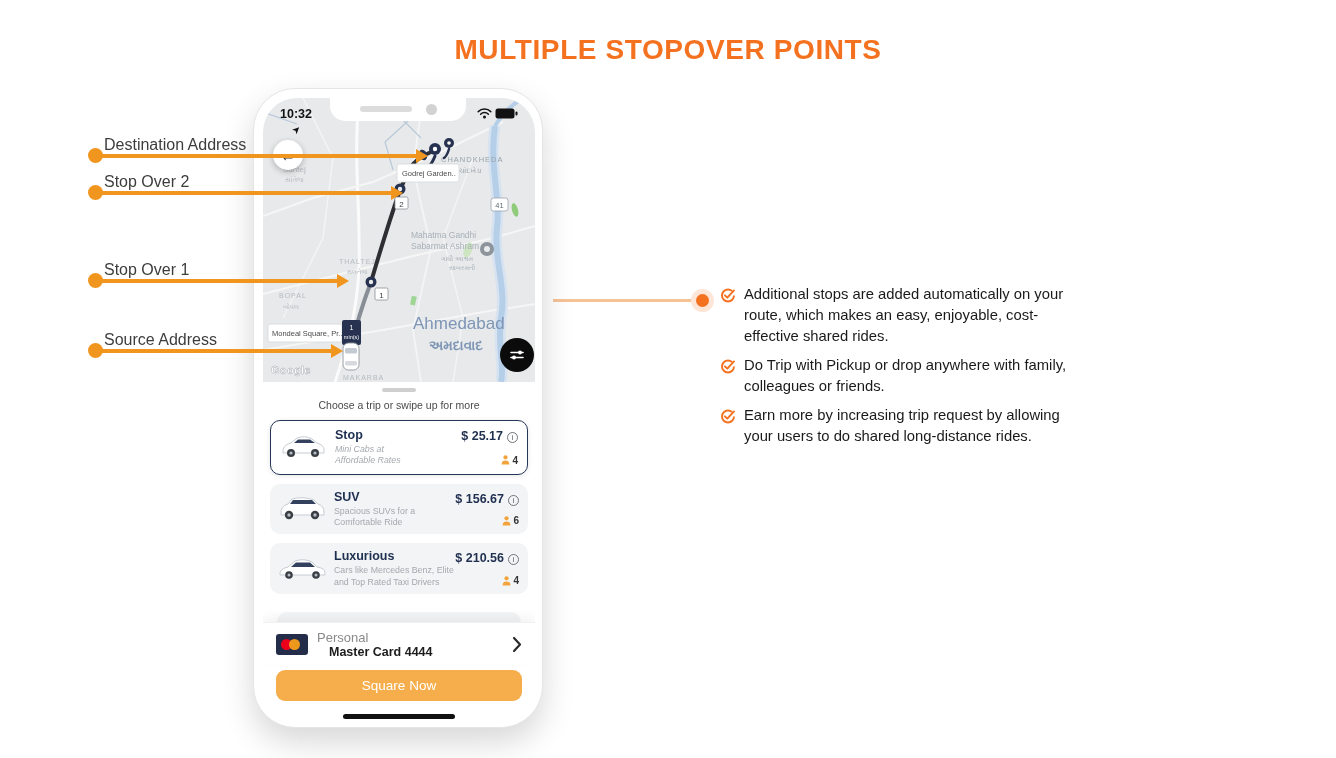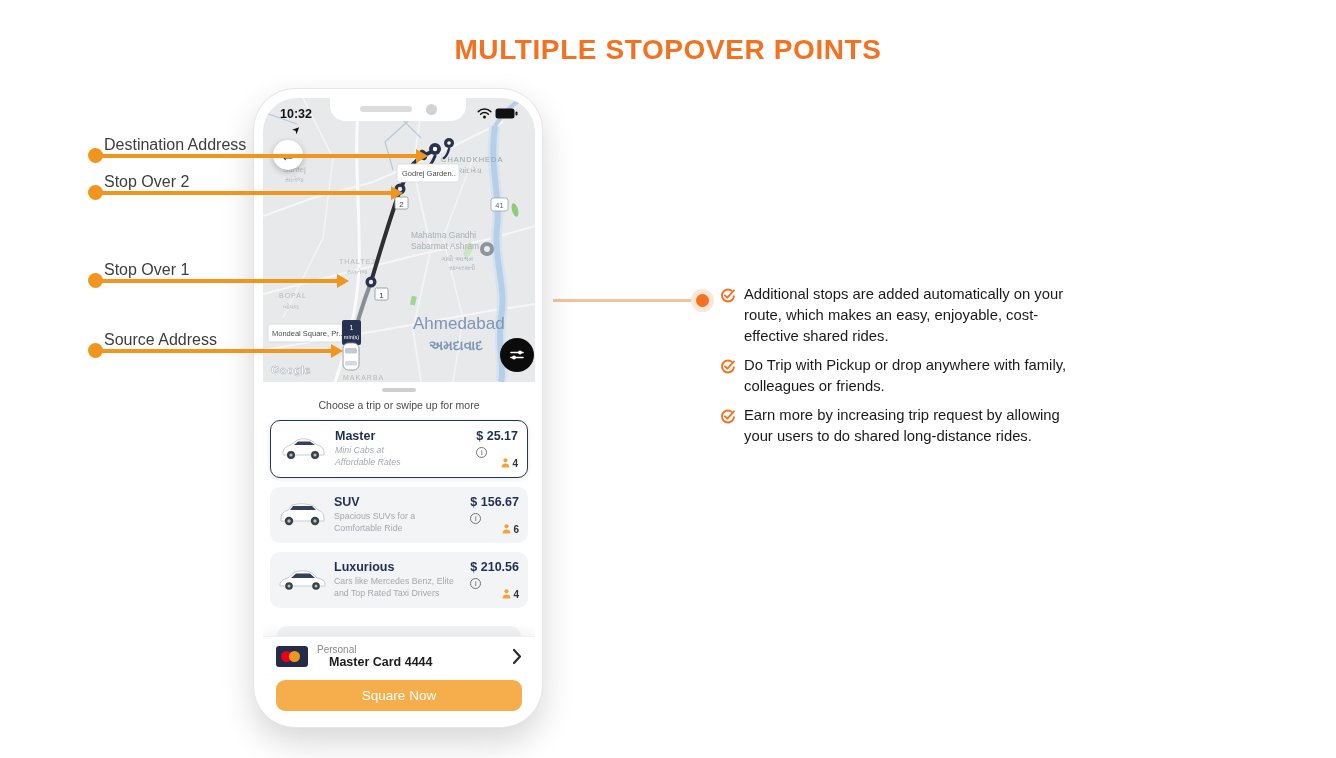--- a/index.html
+++ b/index.html
@@ -61,35 +61,35 @@
   .ride { border-radius:10px; padding:6px 9px 6px 6px; display:flex; align-items:center; min-height:43px;
           background:#F3F4F6; }
   .ride.selected { background:#fff; border:1.6px solid #243757; box-shadow:0 1px 5px rgba(0,0,0,0.10); min-height:55px; }
   .ride-car { width:52px; height:30px; flex-shrink:0; }
   .ride-info { flex:1; padding-left:6px; }
   .ride-name { font-size:12.5px; font-weight:bold; color:#1F2F50; margin-bottom:2px; }
   .ride-desc { font-size:8.8px; color:#A4A8AD; line-height:1.3; }
   .w75 { max-width:78px;font-style:italic; } .w95 { max-width:96px; } .w135 { max-width:136px; }
   .ride-right { display:flex; flex-direction:column; align-items:flex-end; justify-content:space-between;
                 align-self:stretch; padding:2px 0; }
-  .price-row { display:flex; align-items:flex-start; gap:4px;flex-direction:column; }
+  .price-row { display:flex; align-items:flex-end; gap:4px; }
   .price { font-size:12.5px; font-weight:bold; color:#1F2F50; }
   .info-icon { width:11px; height:11px; border:1px solid #70757a; border-radius:50%; color:#555;
                font-size:7.5px; display:flex; align-items:center; justify-content:center; }
   .info-icon::after { content:"i"; }
   .seats-row { display:flex; align-items:center; gap:2px; font-size:10px; font-weight:bold; color:#333; }
   .ride-partial { height:10px; border-radius:10px 10px 0 0; background:#F3F4F6; margin:9px 7px 0; }
 
   .payment { background:#fff; border-top:1px solid #f1f1f1; box-shadow:0 -5px 10px rgba(0,0,0,0.05);
              display:flex; align-items:center; padding:7px 13px 5px; position:relative; z-index:2; }
   .mc-icon { width:32px; height:21px; border-radius:3px; background:#232C49; position:relative; margin-right:9px; flex-shrink:0; }
   .mc-icon::before { content:""; position:absolute; left:5px; top:5px; width:11px; height:11px; border-radius:50%; background:#EB001B; }
   .mc-icon::after  { content:""; position:absolute; left:13px; top:5px; width:11px; height:11px; border-radius:50%;
                      background:#F79E1B; mix-blend-mode:normal; opacity:0.95; }
-  .pay-label { font-size:10px; color:#8a8a8a; }
+  .pay-label { font-size:13px; color:#8a8a8a; }
   .pay-method { font-size:12.5px; font-weight:bold; color:#1c1c1c;padding-left:12px; }
   .chevron { margin-left:auto; }
   .request-btn { margin:6px 13px 0; height:31px; border-radius:9px; background:#F6AE4C; color:#fff;
                  font-size:13.5px; font-weight:500; display:flex; align-items:center; justify-content:center;
                  border:none; cursor:pointer; }
   .home-indicator { width:112px; height:5px; border-radius:3px; background:#111; margin:13px auto 0; }
 
   .maplabel { font-family:"Liberation Sans", sans-serif; }
 </style>
 </head>
@@ -254,21 +254,21 @@
           <div class="ride selected">
             <svg class="ride-car" viewBox="0 0 52 30">
               <path d="M6,21 Q5,13 14,11 L20,6 Q28,3 35,7 L40,11 Q47,13 47,18 L47,21 Z" fill="#fff" stroke="#c7ccd2" stroke-width="1"></path>
               <path d="M21,7.5 L33,7.5 L38,11 L17,11 Z" fill="#33415e"></path>
               <circle cx="14" cy="21" r="4" fill="#3a3f45"></circle>
                 <circle cx="14" cy="21" r="1.6" fill="#b9bec4"></circle>
               <circle cx="38" cy="21" r="4" fill="#3a3f45"></circle>
                 <circle cx="38" cy="21" r="1.6" fill="#b9bec4"></circle>
             </svg>
             <div class="ride-info">
-              <div class="ride-name">Master</div>
+              <div class="ride-name">Stop</div>
               <div class="ride-desc w75">Mini Cabs at Affordable Rates</div>
             </div>
             <div class="ride-right">
               <div class="price-row">
                 <span class="price">$ 25.17</span>
                 <span class="info-icon"></span>
               </div>
               <div class="seats-row">
                 <svg width="9" height="10" viewBox="0 0 9 10">
                   <circle cx="4.5" cy="2.3" r="2.1" fill="#F2A33C"></circle>

